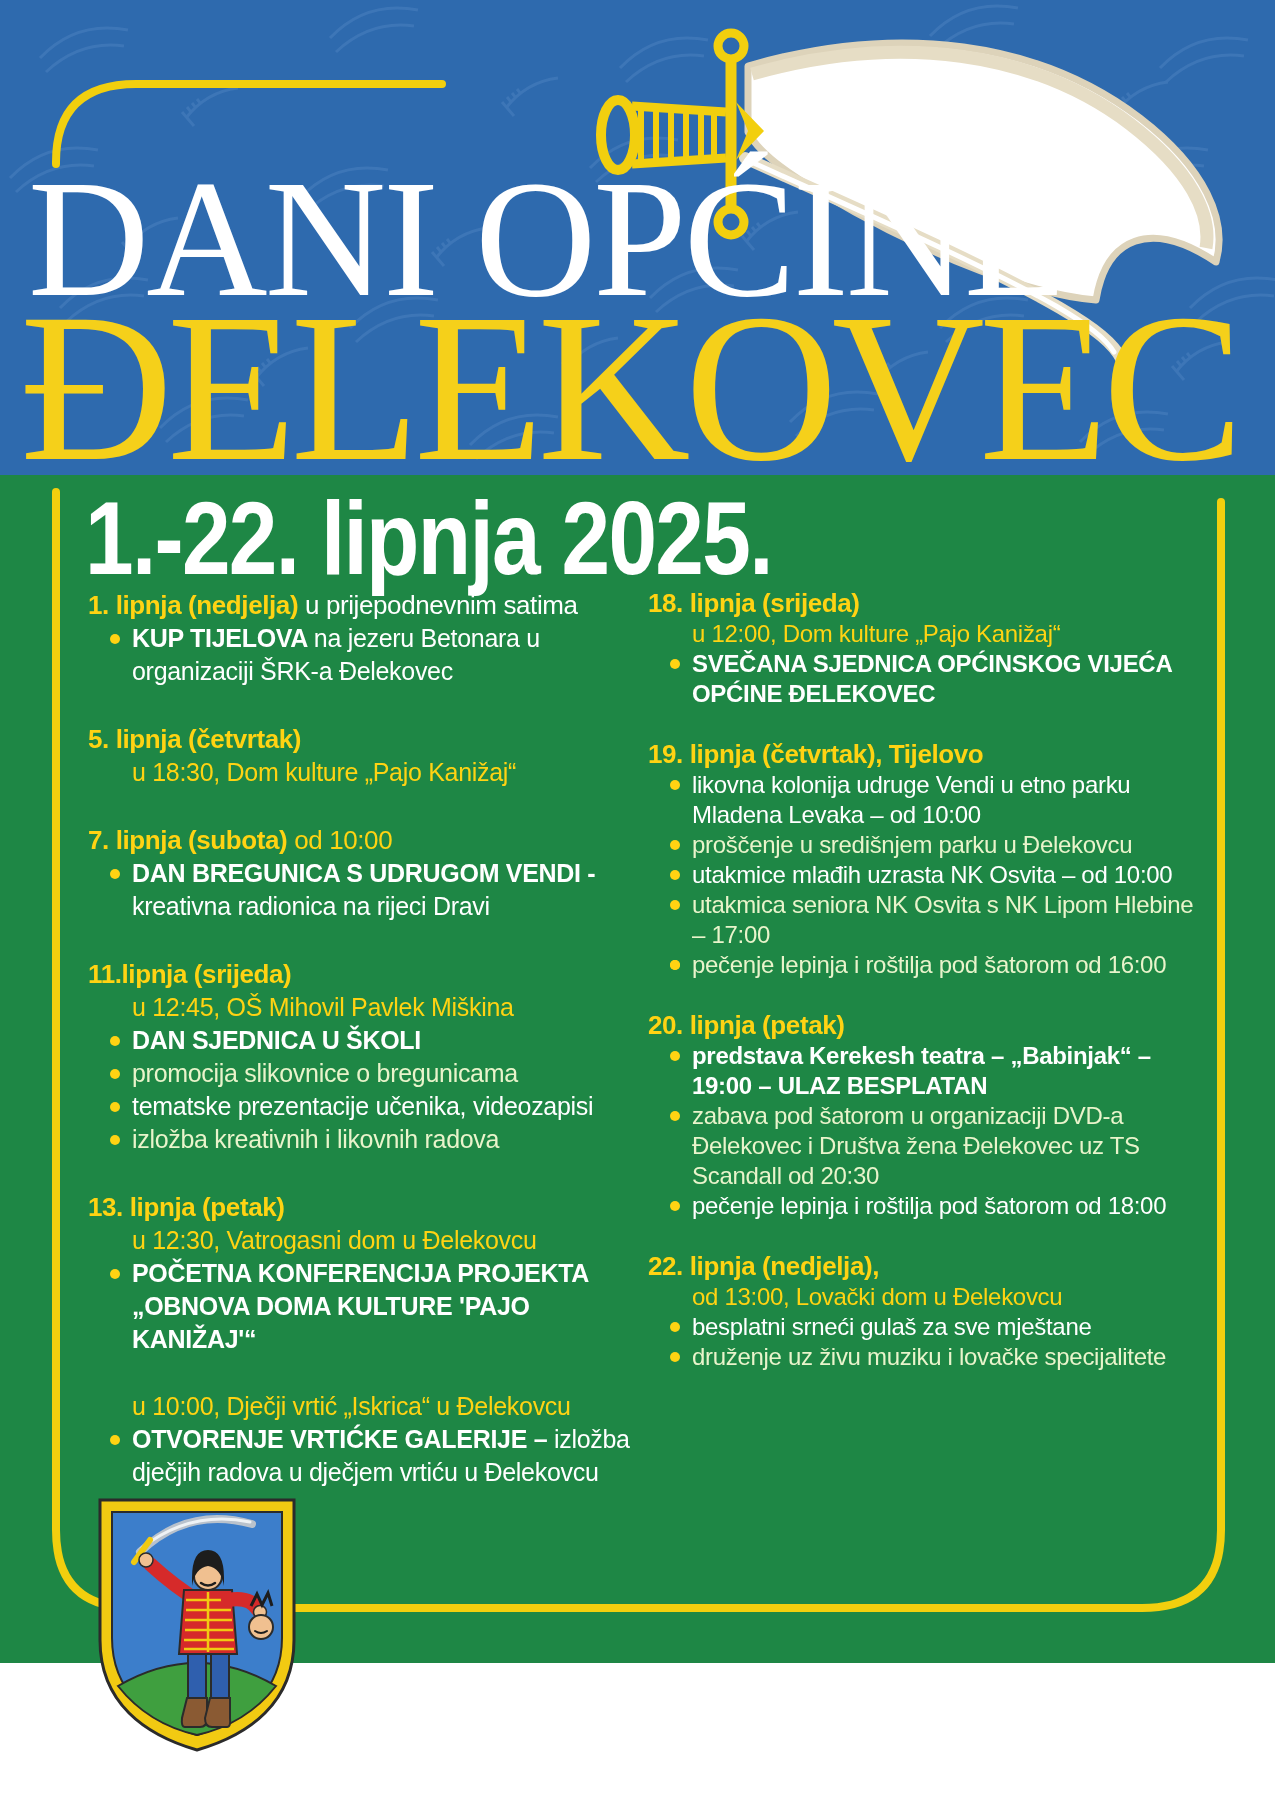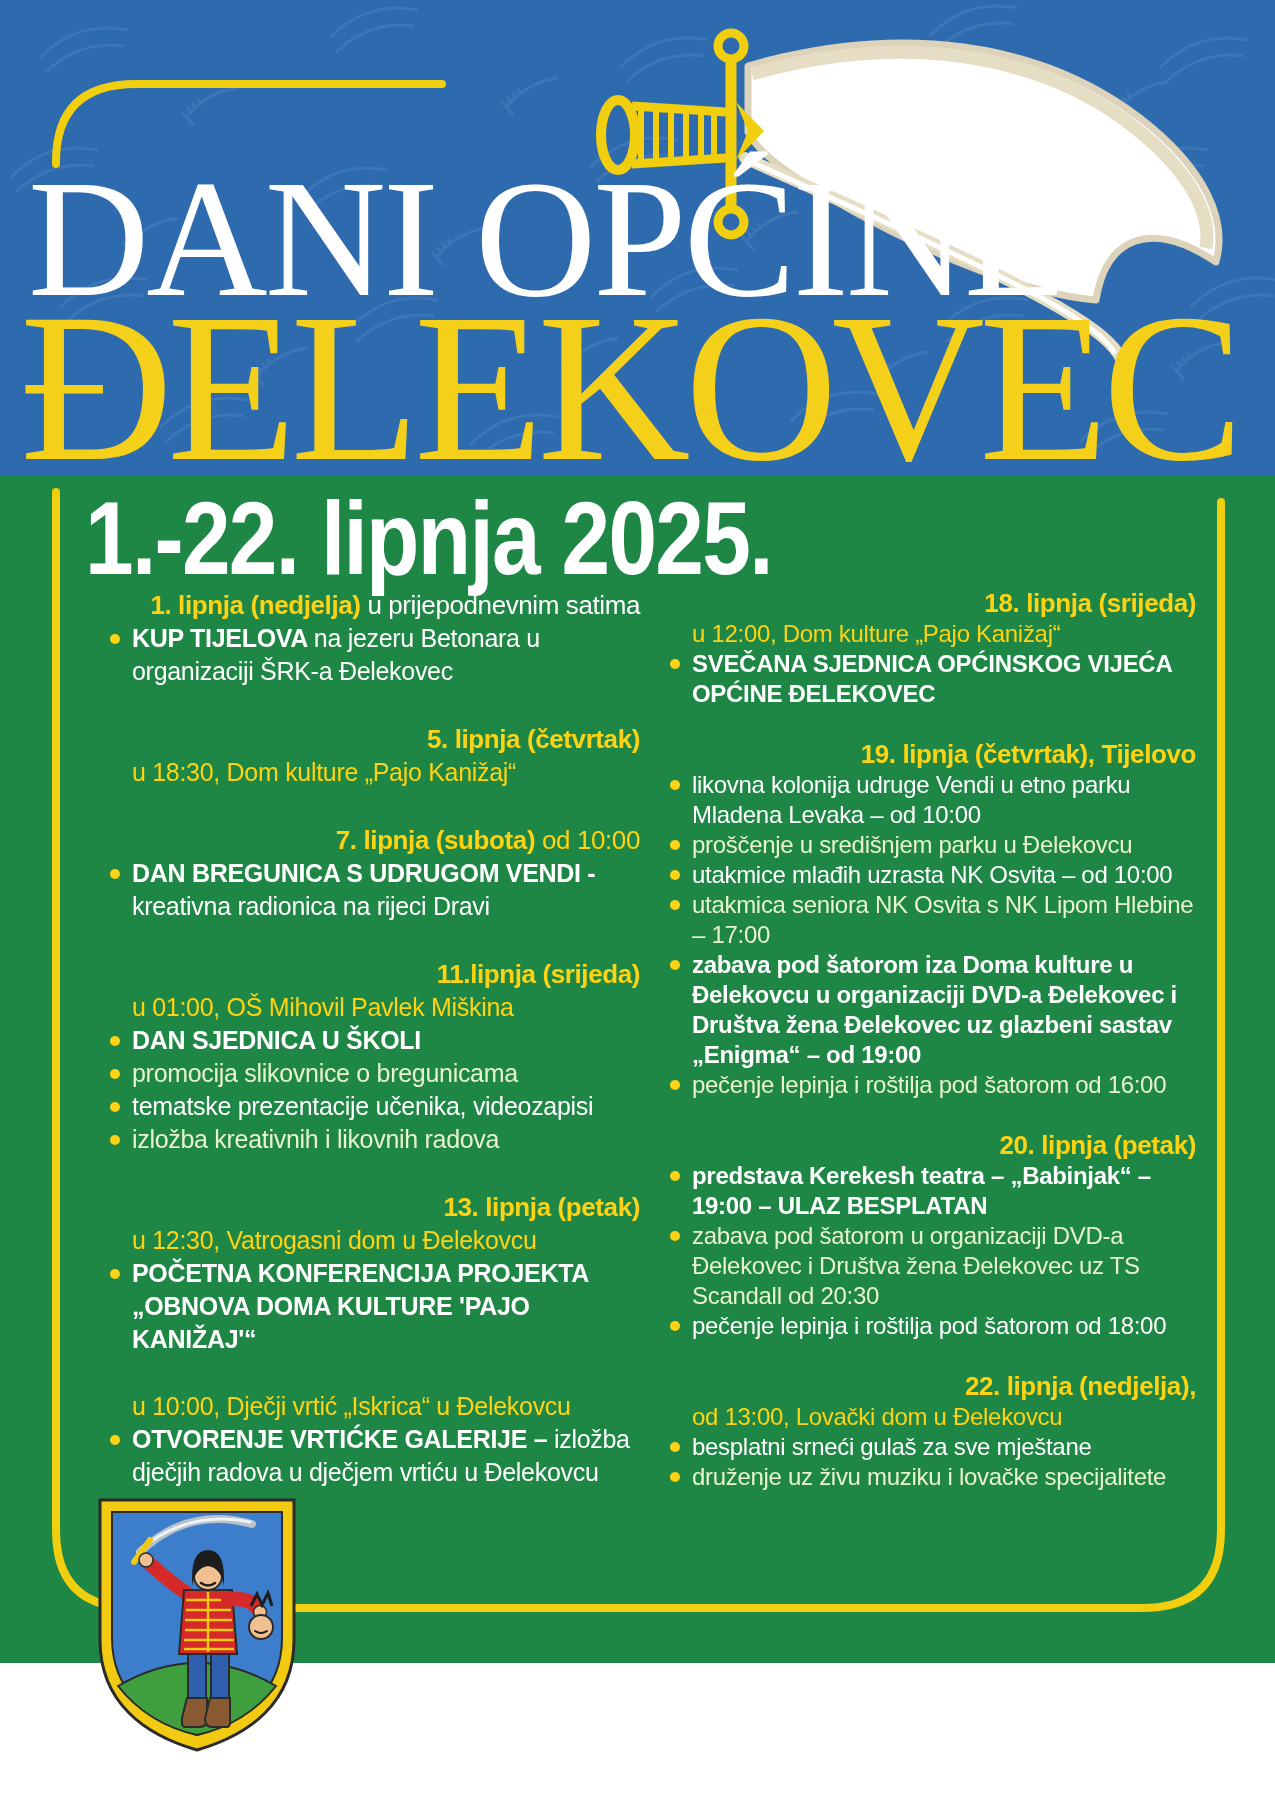--- a/index.html
+++ b/index.html
@@ -17,21 +17,21 @@
   .date-range{position:absolute;left:85px;top:484px;z-index:3;color:#ffffff;
           font-weight:700;font-size:104px;line-height:1.04;letter-spacing:-2px;white-space:nowrap;
           transform:scaleX(0.84);transform-origin:left top;}
 
   .col{position:absolute;top:588px;z-index:3;}
   .col-left{left:88px;width:552px;}
   .col-right{left:648px;width:548px;}
 
   .event{margin-bottom:34px;}
   .col-right .event{margin-bottom:30px;}
-  .ev-head{font-weight:700;font-size:26px;line-height:34px;color:#ffd313;letter-spacing:-0.4px;white-space:nowrap;text-align:right;}
+  .ev-head{font-weight:700;font-size:26px;line-height:34px;color:#ffd313;letter-spacing:-0.4px;white-space:nowrap;}
   .col-right .ev-head{font-size:26px;line-height:31px;}
   .hs{font-weight:400;}
   .hs-w{color:#ffffff;}
   .hs-y{color:#ffd313;}
   .ev-sub{margin-left:44px;font-weight:400;font-size:25px;line-height:33px;color:#ffd313;letter-spacing:-0.3px;}
   .col-right .ev-sub{font-size:24px;line-height:30px;}
   .ev-li{position:relative;margin-left:22px;padding-left:22px;font-size:25px;line-height:33px;color:#ffffff;letter-spacing:-0.3px;}
   .col-right .ev-li{font-size:24px;line-height:30px;}
   .dot{position:absolute;left:0;top:12px;width:10px;height:10px;border-radius:50%;background:#ffd313;}
   .col-right .dot{top:10px;}
@@ -135,21 +135,21 @@
       <div class="event">
         <div class="ev-head"><span class="hb">5. lipnja (četvrtak)</span></div>
         <div class="ev-sub">u 18:30, Dom kulture „Pajo Kanižaj“</div>
       </div>
       <div class="event">
         <div class="ev-head"><span class="hb">7. lipnja (subota)</span><span class="hs hs-y"> od 10:00</span></div>
         <div class="ev-li"><span class="dot"></span><span class="pt-bw">DAN BREGUNICA S UDRUGOM VENDI -</span><span class="pt-w"> kreativna radionica na rijeci Dravi</span></div>
       </div>
       <div class="event">
         <div class="ev-head"><span class="hb">11.lipnja (srijeda)</span></div>
-        <div class="ev-sub">u 01:00, OŠ Mihovil Pavlek Miškina</div>
+        <div class="ev-sub">u 12:45, OŠ Mihovil Pavlek Miškina</div>
         <div class="ev-li"><span class="dot"></span><span class="pt-bw">DAN SJEDNICA U ŠKOLI</span></div>
         <div class="ev-li"><span class="dot"></span><span class="pt-p">promocija slikovnice o bregunicama</span></div>
         <div class="ev-li"><span class="dot"></span><span class="pt-w">tematske prezentacije učenika, videozapisi</span></div>
         <div class="ev-li"><span class="dot"></span><span class="pt-p">izložba kreativnih i likovnih radova</span></div>
       </div>
       <div class="event">
         <div class="ev-head"><span class="hb">13. lipnja (petak)</span></div>
         <div class="ev-sub">u 12:30, Vatrogasni dom u Đelekovcu</div>
         <div class="ev-li"><span class="dot"></span><span class="pt-bw">POČETNA KONFERENCIJA PROJEKTA „OBNOVA DOMA KULTURE 'PAJO KANIŽAJ'“</span></div>
       </div>
@@ -163,21 +163,21 @@
         <div class="ev-head"><span class="hb">18. lipnja (srijeda)</span></div>
         <div class="ev-sub">u 12:00, Dom kulture „Pajo Kanižaj“</div>
         <div class="ev-li"><span class="dot"></span><span class="pt-bw">SVEČANA SJEDNICA OPĆINSKOG VIJEĆA OPĆINE ĐELEKOVEC</span></div>
       </div>
       <div class="event">
         <div class="ev-head"><span class="hb">19. lipnja (četvrtak), Tijelovo</span></div>
         <div class="ev-li"><span class="dot"></span><span class="pt-w">likovna kolonija udruge Vendi u etno parku Mladena Levaka – od 10:00</span></div>
         <div class="ev-li"><span class="dot"></span><span class="pt-p">proščenje u središnjem parku u Đelekovcu</span></div>
         <div class="ev-li"><span class="dot"></span><span class="pt-w">utakmice mlađih uzrasta NK Osvita – od 10:00</span></div>
         <div class="ev-li"><span class="dot"></span><span class="pt-p">utakmica seniora NK Osvita s NK Lipom Hlebine – 17:00</span></div>
-        <div class="ev-li"><span class="dot"></span><span class="pt-bw">zabava pod šatorom iza Doma kulture u Đelekovcu u organizaciji DVD-a Đelekovec i Društva žena Đelekovec uz glazbeni sastav „Enigma“ – od 19:00</span></div>
+        <div class="ev-li"><span class="dot"></span></div>
         <div class="ev-li"><span class="dot"></span><span class="pt-p">pečenje lepinja i roštilja pod šatorom od 16:00</span></div>
       </div>
       <div class="event">
         <div class="ev-head"><span class="hb">20. lipnja (petak)</span></div>
         <div class="ev-li"><span class="dot"></span><span class="pt-bw">predstava Kerekesh teatra – „Babinjak“ – 19:00 – ULAZ BESPLATAN</span></div>
         <div class="ev-li"><span class="dot"></span><span class="pt-p">zabava pod šatorom u organizaciji DVD-a Đelekovec i Društva žena Đelekovec uz TS Scandall od 20:30</span></div>
         <div class="ev-li"><span class="dot"></span><span class="pt-w">pečenje lepinja i roštilja pod šatorom od 18:00</span></div>
       </div>
       <div class="event">
         <div class="ev-head"><span class="hb">22. lipnja (nedjelja),</span></div>

